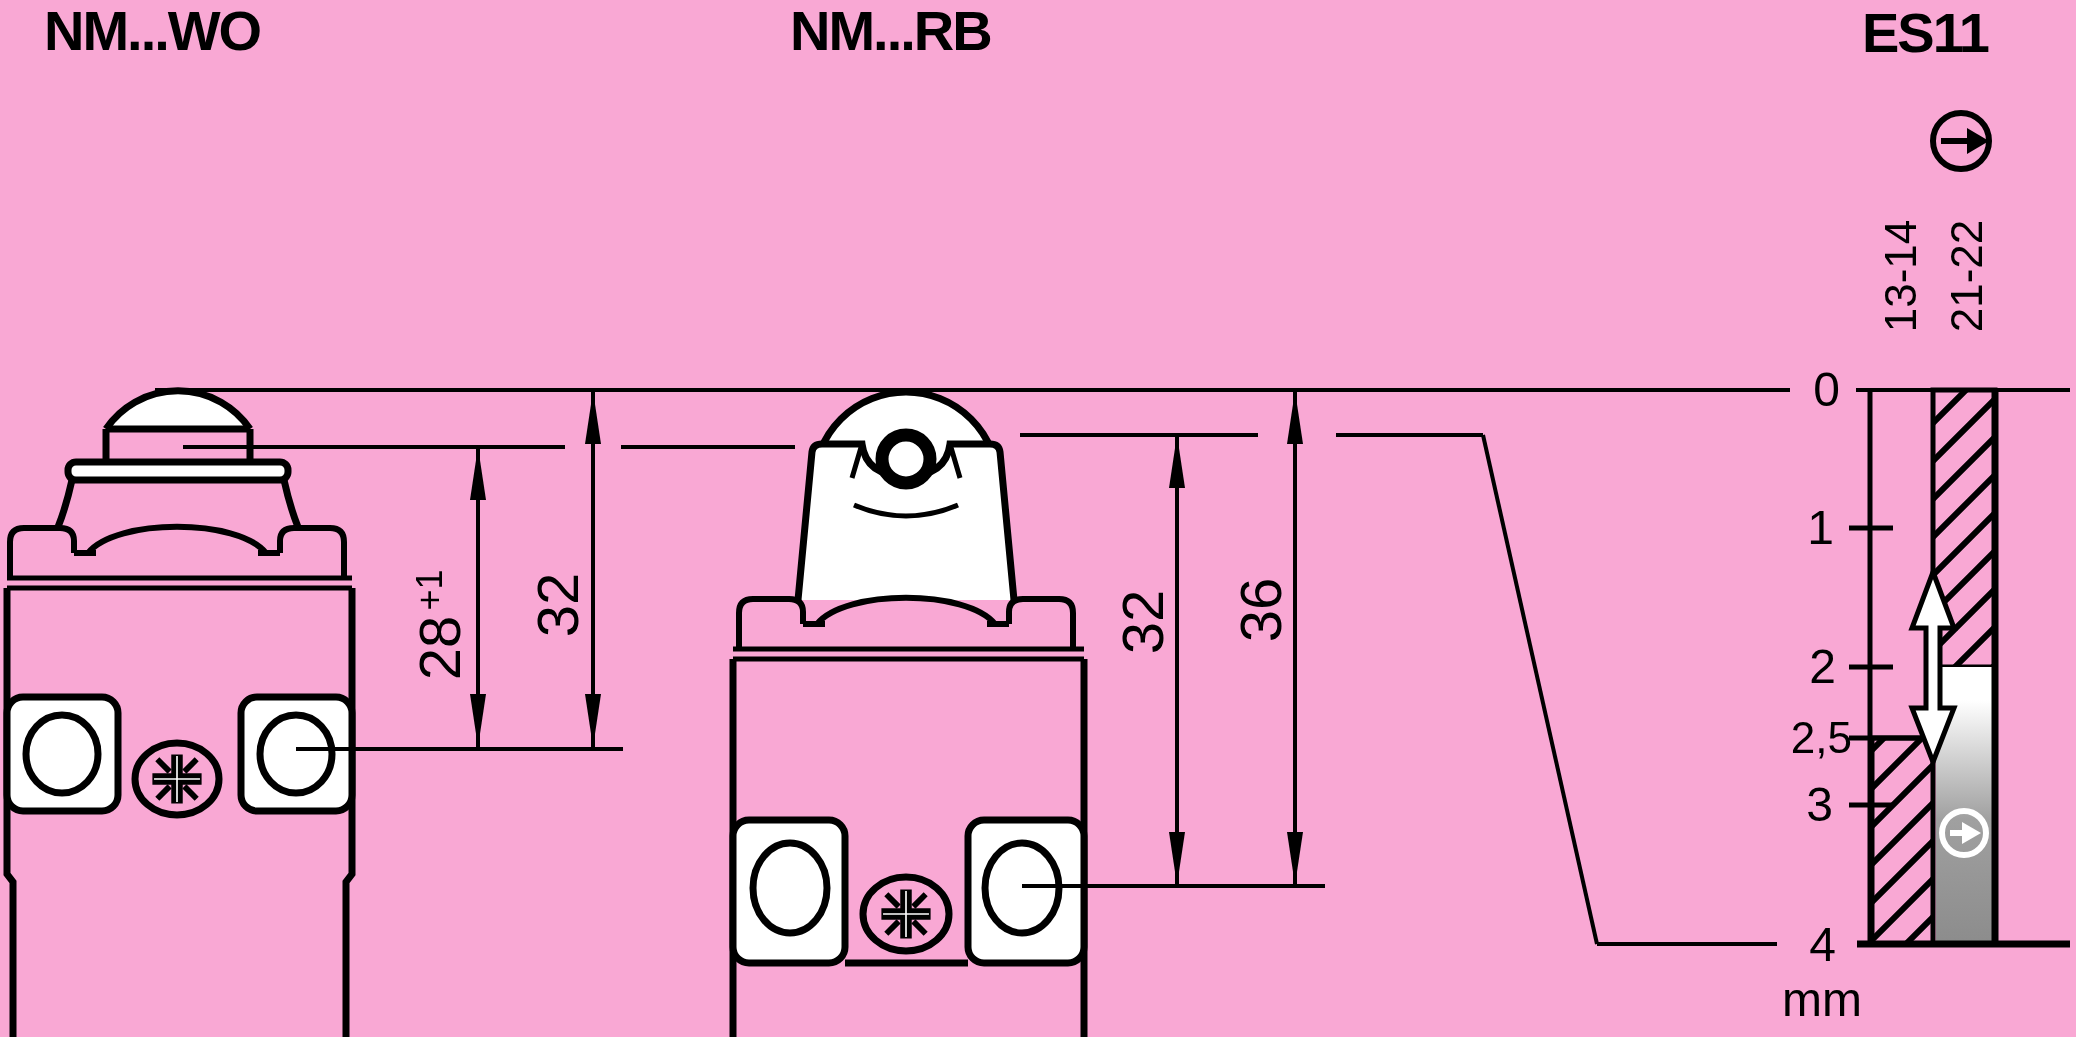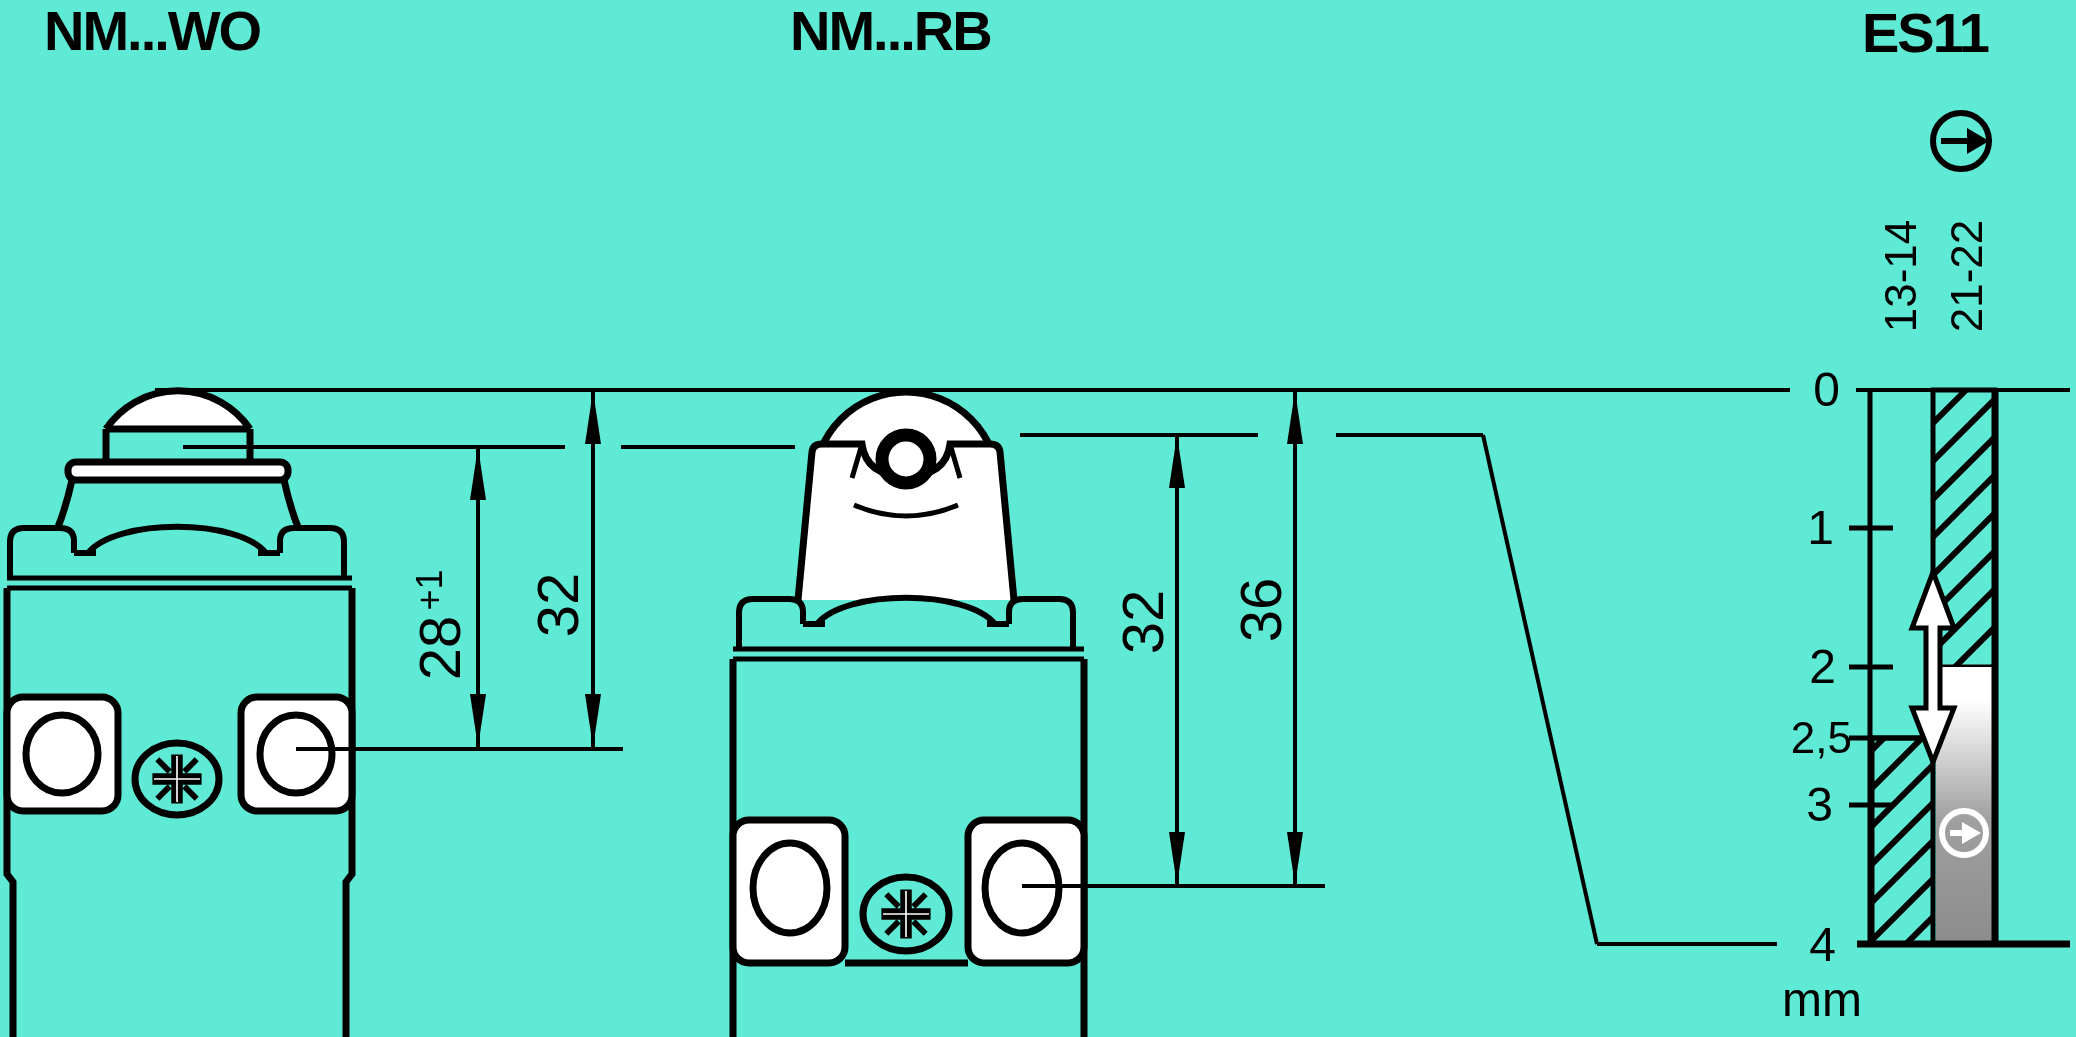--- a/index.html
+++ b/index.html
@@ -1,16 +1,16 @@
 <!DOCTYPE html>
 <html><head>
 <meta charset="utf-8">
 <style>
   html,body{margin:0;padding:0;background:#ffffff;}
-  .canvas{position:relative;width:2076px;height:1037px;background:#5eead4;overflow:hidden;
+  .canvas{position:relative;width:2076px;height:1037px;background:#f9a8d4;overflow:hidden;
           font-family:"Liberation Sans", sans-serif;}
   svg{display:block;}
   text{fill:#000;}
   .title{font-weight:bold;font-size:56px;letter-spacing:-2px;}
   .dim{font-size:58px;}
   .dimsup{font-size:36px;}
   .scale{font-size:48px;}
   .scale-small{font-size:44px;}
   .contact{font-size:44px;}
 </style>

